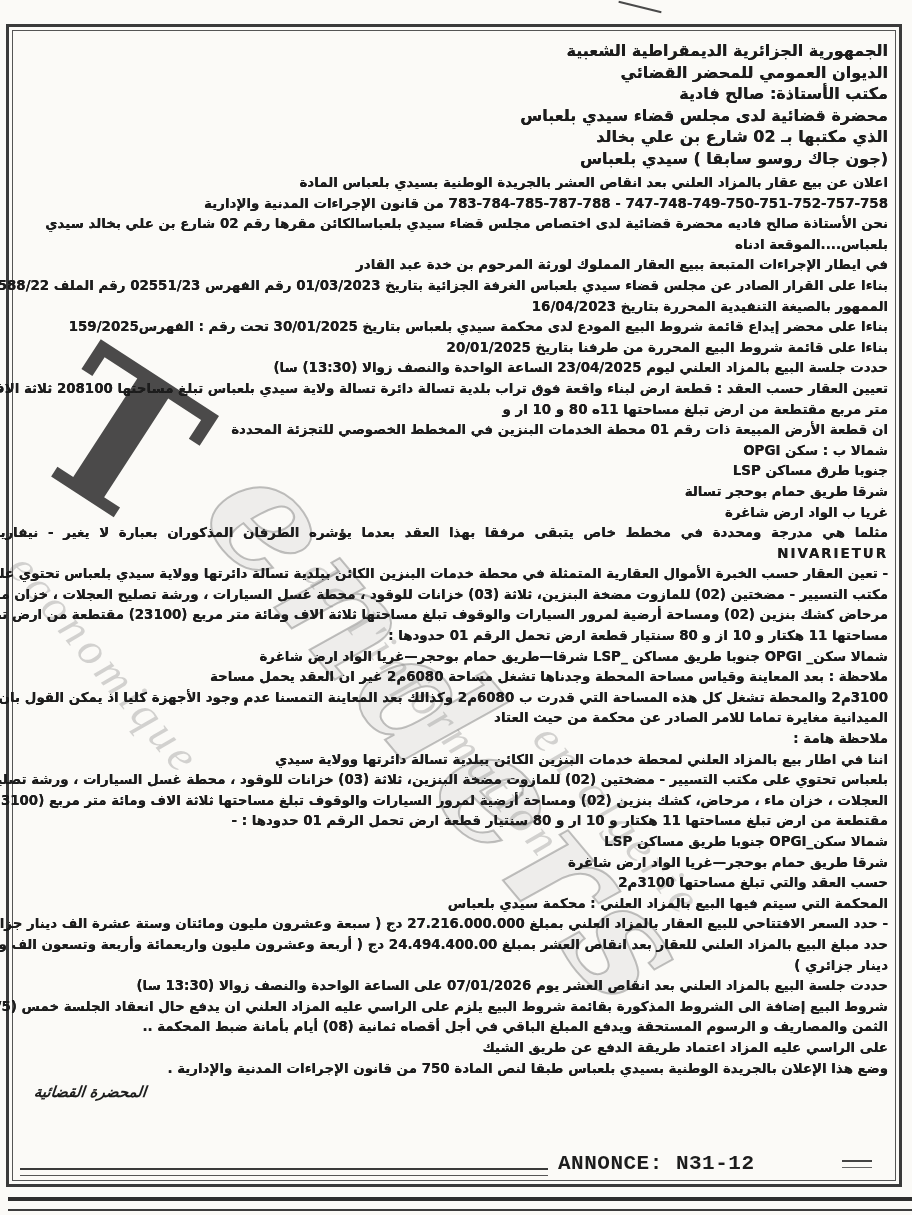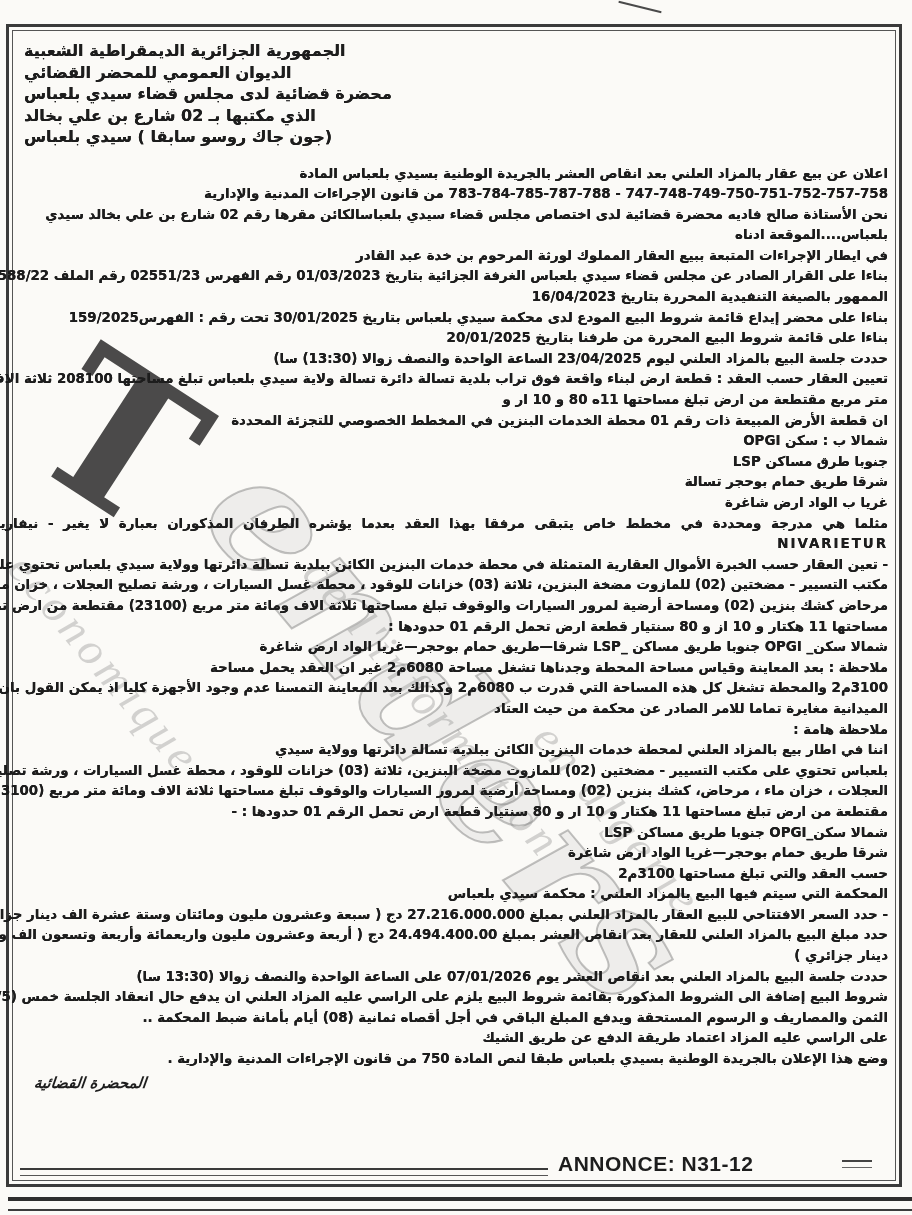--- a/index.html
+++ b/index.html
@@ -5,34 +5,34 @@
   html,body{margin:0;padding:0;}
   body{width:912px;height:1215px;background:#f6f5f2;font-family:"DejaVu Sans",sans-serif;}
   #page{position:relative;width:912px;height:1215px;background:#fbfaf7;overflow:hidden;color:#1d1d1d;}
 
   
   .frame{position:absolute;left:6px;top:24px;right:10px;bottom:28px;border:3px solid #3a3a3a;z-index:2;pointer-events:none;}
   .frame-inner{position:absolute;left:3px;top:3px;right:3px;bottom:3px;border:1px solid #555;}
 
   
   .content{position:absolute;left:24px;top:40px;right:24px;z-index:3;direction:rtl;}
-  .doc-header .ln{text-align:left;font-size:16px;line-height:21.5px;font-weight:700;letter-spacing:.2px;}
-  .doc-body{margin-top:16px;}
+  .doc-header .ln{text-align:right;font-size:16px;line-height:21.5px;font-weight:700;letter-spacing:.2px;}
+  .doc-body{margin-top:4px;}
   .doc-body .ln{font-size:13.4px;line-height:20.6px;font-weight:700;white-space:nowrap;}
   .ln{text-shadow:0 0 .35px #111;}
   .r{text-align:right;}
   .c{text-align:right;}
   .spread{word-spacing:5px;letter-spacing:.3px;}
   .latin{direction:ltr;text-align:right;padding-left:58px;font-size:19px;letter-spacing:2px;font-weight:400;line-height:22px;}
   .latin{text-align:right;}
   .signature{margin-top:4px;text-align:left;font-size:15px;font-weight:700;font-style:italic;transform:skewX(-6deg);padding-left:10px;}
 
   
   .annonce{position:absolute;left:548px;top:1150px;z-index:5;background:#fbfaf7;padding:2px 10px 4px 10px;
-           font-family:Liberation Sans, sans-serif;font-weight:700;font-size:21px;letter-spacing:.5px;direction:ltr;}
+           font-family:Liberation Mono, monospace;font-weight:700;font-size:21px;letter-spacing:.5px;direction:ltr;}
   .annonce-rule{position:absolute;left:20px;top:1168px;width:540px;height:5px;border-top:2px solid #3a3a3a;border-bottom:1px solid #555;z-index:4;}
   .tick{position:absolute;left:842px;top:1160px;width:30px;height:5px;border-top:2px solid #444;border-bottom:1px solid #666;z-index:4;}
 
   
   .bottom-rule{position:absolute;left:8px;right:0;top:1197px;height:8px;border-top:4px solid #2e2e2e;border-bottom:2px solid #3c3c3c;z-index:2;}
 
   
   .pen-mark{position:absolute;left:618px;top:6px;width:44px;border-top:2px solid #4a4a4a;transform:rotate(14deg);z-index:2;}
 
   
@@ -61,20 +61,21 @@
   <div class="pen-mark"></div>
 
   <div class="frame">
     <div class="frame-inner"></div>
   </div>
 
   <div class="content">
     <div class="doc-header">
         <div class="ln c">الجمهورية الجزائرية الديمقراطية الشعبية</div>
         <div class="ln c">الديوان العمومي للمحضر القضائي</div>
+        <div class="ln c">مكتب الأستاذة: صالح فادية</div>
         <div class="ln c">محضرة قضائية لدى مجلس قضاء سيدي بلعباس</div>
         <div class="ln c">الذي مكتبها بـ 02 شارع بن علي بخالد</div>
         <div class="ln c">(جون جاك روسو سابقا ) سيدي بلعباس</div>
       </div>
     <div class="doc-body">
         <div class="ln r">اعلان عن بيع عقار بالمزاد العلني بعد انقاص العشر بالجريدة الوطنية بسيدي بلعباس المادة</div>
         <div class="ln r">747-748-749-750-751-752-757-758 - 783-784-785-787-788 من قانون الإجراءات المدنية والإدارية</div>
         <div class="ln r">نحن الأستاذة صالح فاديه محضرة قضائية لدى اختصاص مجلس قضاء سيدي بلعباسالكائن مقرها رقم 02 شارع بن علي بخالد سيدي</div>
         <div class="ln r">بلعباس....الموقعة ادناه</div>
         <div class="ln r">في ايطار الإجراءات المتبعة ببيع العقار المملوك لورثة المرحوم بن خدة عبد القادر</div>

